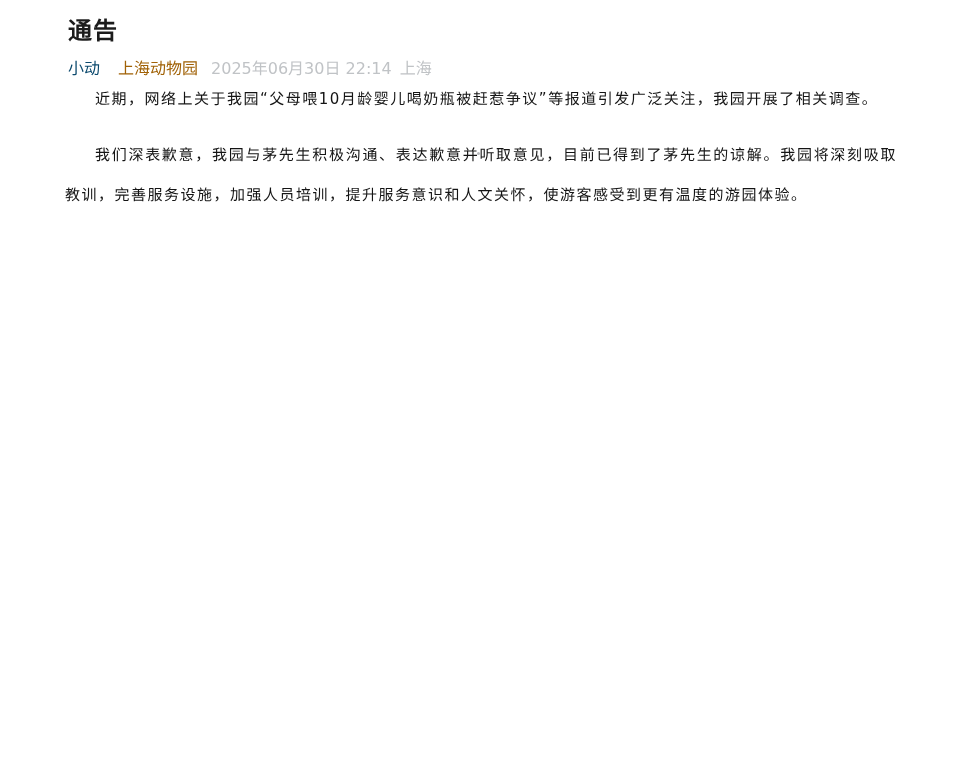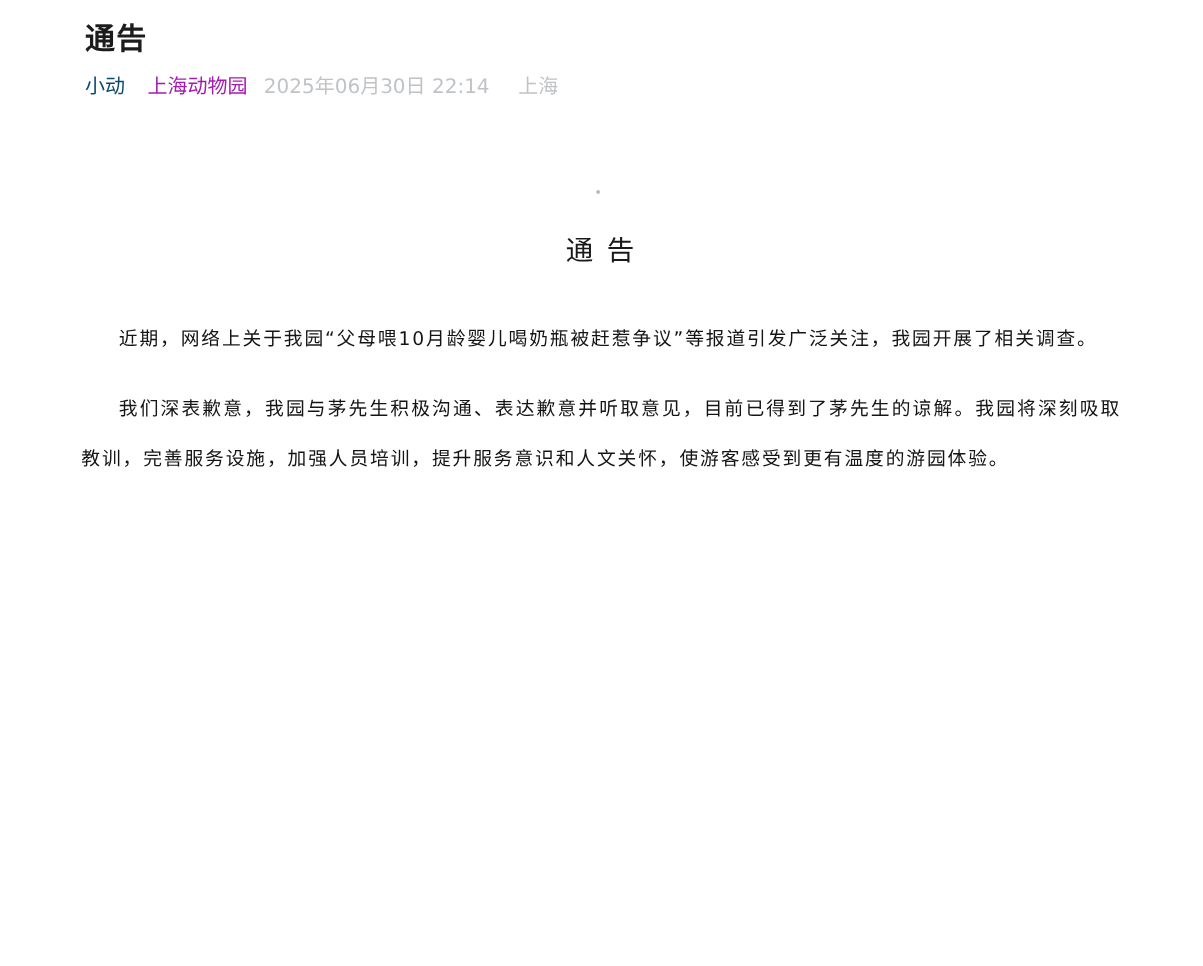--- a/index.html
+++ b/index.html
@@ -22,26 +22,26 @@
   }
   .byline {
     margin-top: 13px;
     display: flex;
     align-items: center;
     font-size: 16px;
     line-height: 20px;
   }
   .byline-author { color: #0c4a6e; margin-right: 18px; }
   .byline-source {
-    color: #a21caf;
+    color: #a16207;
     text-decoration: none;
     margin-right: 13px;
     cursor: pointer;
   }
-  .byline-date { color: #c0c3c6; margin-right: 23px; }
+  .byline-date { color: #c0c3c6; margin-right: 8px; }
   .byline-location { color: #c0c3c6; }
   .article { width: 832px; margin: 0 0 0 65px; }
   .speck {
     position: absolute;
     left: 477px;
     top: 152px;
     width: 3px;
     height: 3px;
     border-radius: 50%;
     background: #8d9196;
@@ -78,18 +78,17 @@
       <span class="byline-author">小动</span>
       <a class="byline-source">上海动物园</a>
       <span class="byline-date">2025年06月30日 22:14</span>
       <span class="byline-location">上海</span>
     </div>
   </header>
 
   <span class="speck"></span>
 
   <main class="article">
-    <h2 class="article-heading">通 告</h2>
     <p class="para">近期，网络上关于我园“父母喂10月龄婴儿喝奶瓶被赶惹争议”等报道引发广泛关注，我园开展了相关调查。</p>
     <p class="para">我们深表歉意，我园与茅先生积极沟通、表达歉意并听取意见，目前已得到了茅先生的谅解。我园将深刻吸取教训，完善服务设施，加强人员培训，提升服务意识和人文关怀，使游客感受到更有温度的游园体验。</p>
   </main>
 
 </div>
 
 </body></html>

